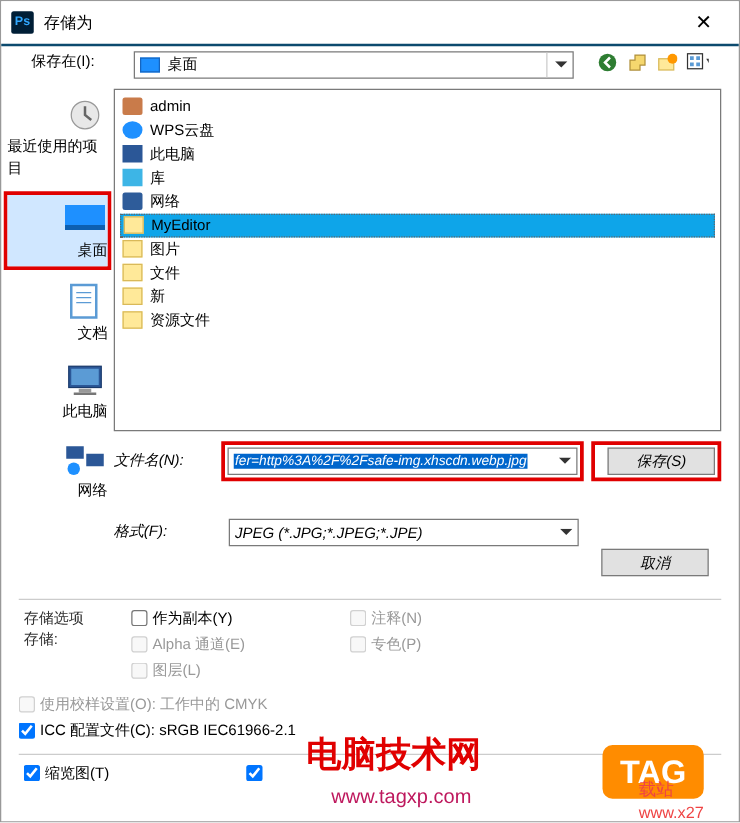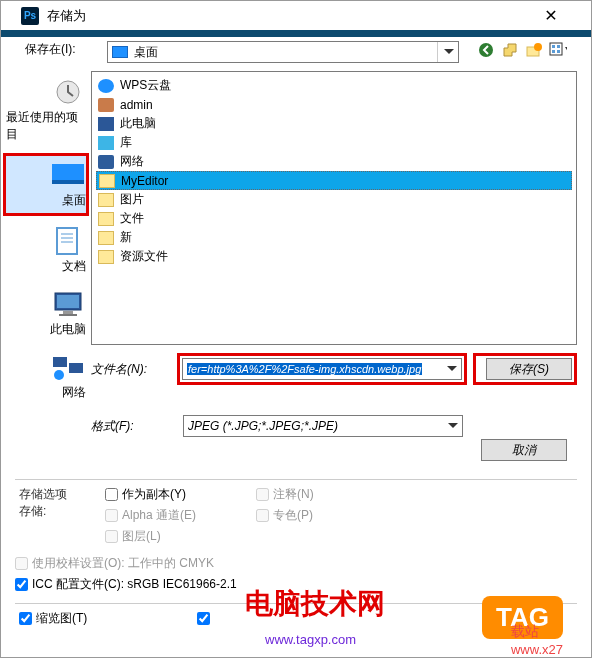--- a/index.html
+++ b/index.html
@@ -1,18 +1,18 @@
 <!DOCTYPE html>
 <html><head>
 <meta charset="utf-8">
 <style>
 * { box-sizing: border-box; margin: 0; padding: 0; }
 body { font-family: "Microsoft YaHei", Tahoma, sans-serif; font-size: 12px; background: #fff; width: 592px; height: 658px; }
 .window { width: 592px; height: 658px; border: 1px solid #999; display: flex; flex-direction: column; }
-.titlebar { height: 42px; display: flex; align-items: center; padding: 0 20px; background: #fff; border-bottom: 7px solid #0c4a6e; }
+.titlebar { height: 42px; display: flex; align-items: center; padding: 0 8px; background: #fff; border-bottom: 2px solid #0c4a6e; }
 .ps-icon { width: 18px; height: 18px; background: #001e36; color: #31a8ff; display: flex; align-items: center; justify-content: center; font-size: 10px; font-weight: bold; margin-right: 8px; border-radius: 2px; }
 .title { flex: 1; font-size: 13px; }
 .close-btn { width: 40px; height: 26px; display: flex; align-items: center; justify-content: center; font-size: 16px; cursor: pointer; }
 .toolbar-row { height: 32px; display: flex; align-items: flex-start; padding: 4px 24px 4px 24px; gap: 8px; }
 .toolbar-row .lbl { width: 74px; }
 .location-select { flex: 1; height: 22px; border: 1px solid #7a7a7a; display: flex; align-items: center; padding: 0 4px; background: #fff; }
 .loc-icon { width: 16px; height: 12px; background: #1e90ff; margin-right: 6px; border: 1px solid #1565c0; }
 .dropdown-arrow { margin-left: auto; border-left: 1px solid #ccc; padding-left: 6px; height: 100%; display: flex; align-items: center; }
 .tb-icons { display: flex; gap: 6px; margin-left: 10px; }
 .tb-icon { width: 18px; height: 18px; display: flex; align-items: center; justify-content: center; }
@@ -42,24 +42,24 @@
 .input-box .sel-text { background: #0066cc; color: #fff; padding: 0 1px; font-size: 11px; white-space: nowrap; overflow: hidden; }
 .input-box .arrow { position: absolute; right: 4px; }
 .btn { width: 86px; height: 22px; border: 1px solid #7a7a7a; background: #e1e1e1; margin-left: 8px; text-align: center; line-height: 20px; cursor: pointer; }
 .highlight-box2 { border: 3px solid #e00000; padding: 2px; }
 .options { margin: 8px 14px 0 14px; border-top: 1px solid #ccc; padding-top: 6px; position: relative; height: 210px; }
 .opt-section { display: flex; margin-bottom: 6px; }
 .opt-left { width: 90px; padding-left: 4px; color: #333; }
 .opt-right { flex: 1; }
 .ck { display: flex; align-items: center; margin-bottom: 4px; }
 .ck input { margin-right: 4px; }
-.opt-cols { display: flex; gap: 60px; }
+.opt-cols { display: flex; gap: 84px; }
 .gray { color: #999; }
 .watermark1 { position: absolute; bottom: 34px; left: 230px; color: #e00000; font-size: 28px; font-weight: bold; }
-.watermark2 { position: absolute; bottom: 10px; left: 250px; color: #6d28d9; font-size: 13px; }
+.watermark2 { position: absolute; bottom: 10px; left: 250px; color: #be185d; font-size: 16px; }
 .tag-badge { position: absolute; bottom: 18px; right: 14px; background: #ff8c00; color: #fff; font-size: 26px; font-weight: bold; padding: 6px 14px; border-radius: 8px; }
 .tag-sub { position: absolute; bottom: 0px; right: 14px; color: #ef4444; font-size: 14px; }
 svg { display: block; }
 </style>
 </head>
 <body>
 
 <div class="window">
   <div class="titlebar">
     <div class="ps-icon">Ps</div>
@@ -161,26 +161,26 @@
               <circle cx="8" cy="22" r="5" fill="#1e90ff"></circle>
             </svg>
         </div>
         <div class="place-label">网络</div>
       </div>
     </div>
 
     <div class="file-pane">
       <div class="file-list">
         <div class="file-item">
+            <div class="f-icon user-ic"></div>
+            <span>admin</span>
+          </div>
+        <div class="file-item">
             <div class="f-icon cloud-ic"></div>
             <span>WPS云盘</span>
-          </div>
-        <div class="file-item">
-            <div class="f-icon user-ic"></div>
-            <span>admin</span>
           </div>
         <div class="file-item">
             <div class="f-icon pc-ic"></div>
             <span>此电脑</span>
           </div>
         <div class="file-item">
             <div class="f-icon lib-ic"></div>
             <span>库</span>
           </div>
         <div class="file-item">

